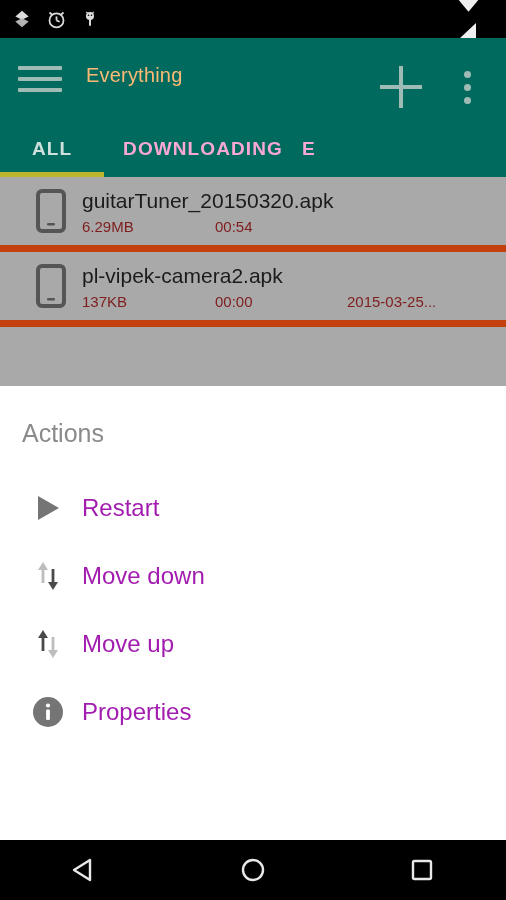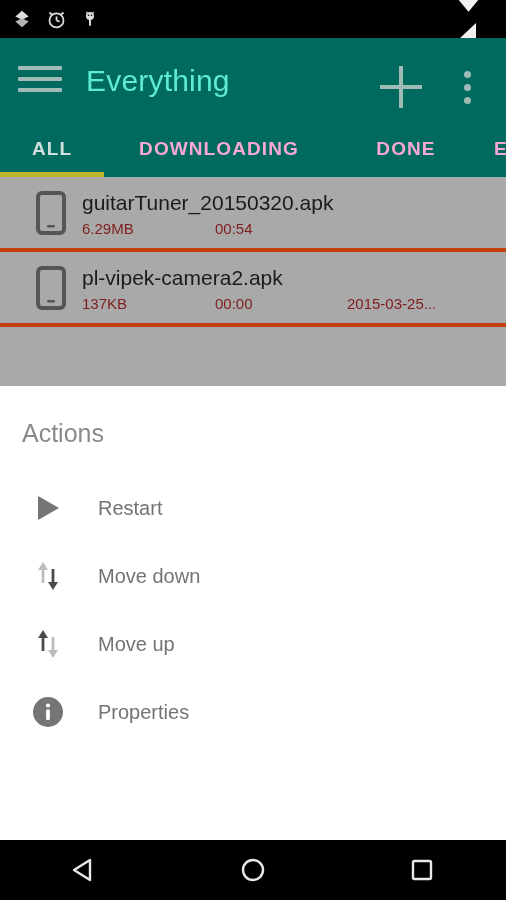--- a/index.html
+++ b/index.html
@@ -30,62 +30,62 @@
     position:absolute; top:38px; left:0; width:506px; height:82px;
     background:#006a5e;
   }
   .menu-btn{
     position:absolute; left:18px; top:22px; width:44px; height:38px;
     display:flex; flex-direction:column; justify-content:center; gap:7px;
   }
   .menu-btn span{ display:block; height:4px; background:#9fbbb6; border-radius:1px; }
   .app-title{
     position:absolute; left:86px; top:26px;
-    color:#5eead4; font-size:30px; font-weight:400; letter-spacing:.2px;
+    color:#fdba74; font-size:20px; font-weight:400; letter-spacing:.2px;
   }
   .plus-btn{
     position:absolute; right:84px; top:28px; width:42px; height:42px;
   }
   .plus-btn:before, .plus-btn:after{
     content:""; position:absolute; background:#9fbbb6;
   }
   .plus-btn:before{ left:0; top:19px; width:42px; height:4px; }
   .plus-btn:after{ left:19px; top:0; width:4px; height:42px; }
   .overflow-btn{
     position:absolute; right:26px; top:26px; width:26px; height:46px;
     display:flex; flex-direction:column; align-items:center; justify-content:center; gap:6px;
   }
   .overflow-btn i{ display:block; width:7px; height:7px; border-radius:50%; background:#9fbbb6; }
 
   
   .tabs{
     position:absolute; top:120px; left:0; width:506px; height:58px;
     background:#006a5e; display:flex; align-items:center;
-    white-space:nowrap; overflow:hidden;gap:16px;
+    white-space:nowrap; overflow:hidden;
   }
   .tab{
     color:#f9a8d4; font-size:19px; font-weight:700; letter-spacing:1.1px;
     text-align:center; flex:0 0 auto;
   }
   .tab.t-all{ width:104px; color:#cfe0dd; }
   .tab.t-downloading{ width:198px; }
   .tab.t-done{ width:144px; }
   .tab.t-more{ width:60px; text-align:left; padding-left:0; }
   .tab-indicator{
     position:absolute; top:172px; left:0; width:104px; height:5px;
     background:#bcb62b;
   }
 
   
   .list{
     position:absolute; top:177px; left:0; width:506px; height:226px;
     background:#a9a9a9; overflow:hidden;
   }
   .row{
-    position:relative; height:75px; border-bottom:4px solid #c2410c;
+    position:relative; height:75px; border-bottom:7px solid #c2410c;
     display:flex; align-items:center; padding-left:20px;
   }
   .row-icon{ width:62px; flex:0 0 62px; display:flex; align-items:center; justify-content:center; }
   .row-body{ flex:1 1 auto; padding-right:10px; }
   .row-title{
     color:#1b1b1b; font-size:21px; line-height:27px; margin-bottom:4px;
   }
   .row-meta{ display:flex; color:#7f1d1d; font-size:15px; }
   .meta-size{ width:133px; }
   .meta-time{ width:132px; }
@@ -101,21 +101,21 @@
     color:#8a8a8a; font-size:25px; font-weight:400;
   }
   .actions{ position:absolute; top:88px; left:0; width:506px; }
   .action{
     height:68px; display:flex; align-items:center; padding-left:20px;
   }
   .action-icon{
     width:56px; flex:0 0 56px; display:flex; align-items:center; justify-content:center;
   }
   .action-label{
-    color:#737373; font-size:20px; font-weight:400; margin-left:22px;
+    color:#a21caf; font-size:24px; font-weight:400; margin-left:6px;
   }
 
   
   .navbar{
     position:absolute; bottom:0; left:0; width:506px; height:60px;
     background:#000; display:flex; align-items:center; justify-content:space-around;
   }
   .nav-btn{ width:80px; height:60px; display:flex; align-items:center; justify-content:center; }
 </style>
 </head>
@@ -186,21 +186,20 @@
     <div class="overflow-btn">
       <i></i>
         <i></i>
         <i></i>
     </div>
   </div>
 
   <div class="tabs">
     <div class="tab t-all">ALL</div>
     <div class="tab t-downloading">DOWNLOADING</div>
-    <div class="tab t-done">DONE</div>
     <div class="tab t-more">E</div>
   </div>
   <div class="tab-indicator"></div>
 
   <div class="list">
 
     <div class="row">
       <div class="row-icon">
         <svg width="30" height="44" viewBox="0 0 30 44">
           <rect x="2" y="2" width="26" height="40" rx="4" fill="none" stroke="#555" stroke-width="4"></rect>

